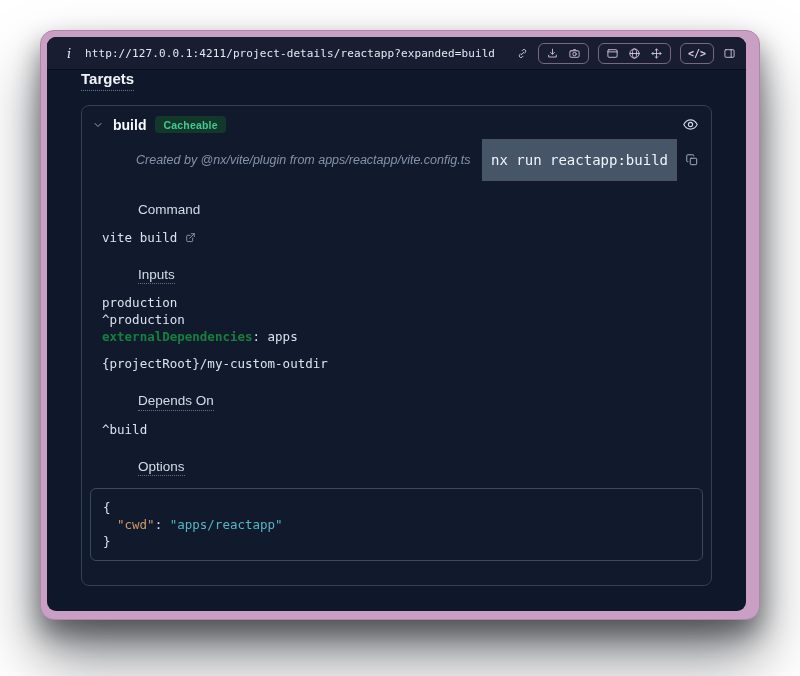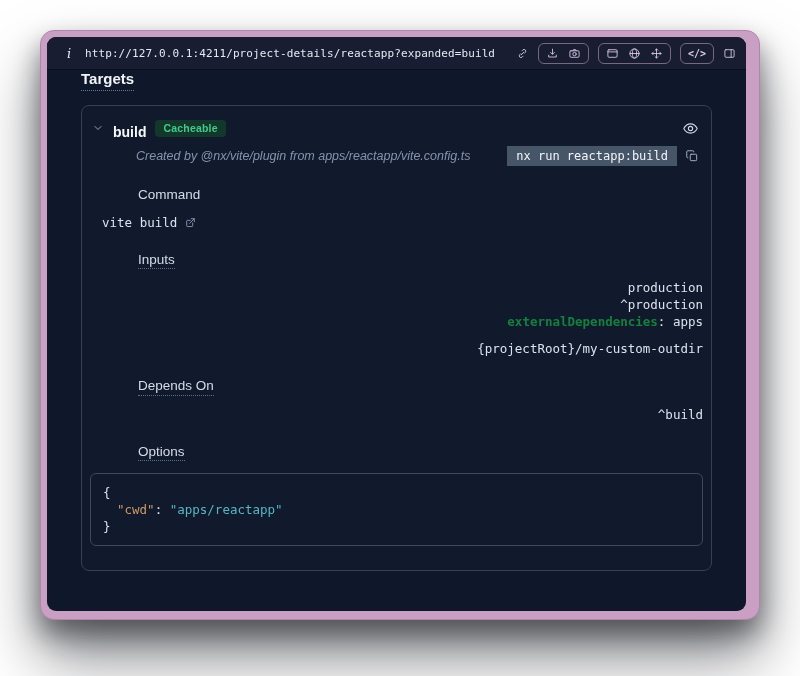--- a/index.html
+++ b/index.html
@@ -52,48 +52,48 @@
     border-bottom:1px dotted #64748b;
   }
   .heading-row{margin-bottom:14px;}
   .card{
     border:1px solid #334155;border-radius:8px;
     background:rgba(30,41,59,.18);
   }
   .card-head{display:flex;align-items:center;gap:9px;padding:10px 12px 4px 10px;}
   .chev{width:12px;height:12px;stroke:#94a3b8;fill:none;stroke-width:2;
     stroke-linecap:round;stroke-linejoin:round;display:block;}
-  .card-title{font-size:14px;font-weight:bold;color:#f8fafc;margin-top:8px;}
+  .card-title{font-size:14px;font-weight:bold;color:#f8fafc;}
   .badge{
     font-size:10.5px;font-weight:bold;letter-spacing:.2px;
     color:#45c98c;background:#11382a;
     padding:2.5px 8px;border-radius:4px;
   }
   .spacer{flex:1;}
   .icon-btn{background:none;border:none;padding:0;cursor:pointer;display:block;}
   .eye{width:17px;height:17px;stroke:#cbd5e1;fill:none;stroke-width:1.6;
     stroke-linecap:round;stroke-linejoin:round;display:block;}
   .card-meta{display:flex;align-items:center;gap:8px;padding:2px 12px 0 20px;}
   .meta-text{flex:1;font-style:italic;color:#8494ab;font-size:12.5px;margin-left:34px;}
   .chip{
-    background:#475569;color:#f1f5f9;border-radius:0;padding:3px 9px;
-    font-family:"DejaVu Sans Mono",monospace;font-size:12px;white-space:nowrap;
+    background:#475569;color:#f1f5f9;border-radius:0;padding:13px 9px;
+    font-family:"DejaVu Sans Mono",monospace;font-size:14px;white-space:nowrap;
   }
   .copy{width:14px;height:14px;stroke:#aab8cc;fill:none;stroke-width:1.6;
     stroke-linecap:round;stroke-linejoin:round;display:block;}
   .card-body{padding:0 8px 24px 8px;}
   .sec-row{line-height:1;}
   .sec-label{
     display:inline-block;margin-top:22px;padding-bottom:2px;
     font-size:13.5px;color:#d4dce8;
     border-bottom:1px dotted #5d6e86;
     margin-left:48px;
   }
   .sec-label.plain{border-bottom:none;}
-  .mono{font-family:"DejaVu Sans Mono",monospace;font-size:12.5px;color:#dbe3ee;text-align:right;}
+  .mono{font-family:"DejaVu Sans Mono",monospace;font-size:12.5px;color:#dbe3ee;}
   .value{margin-top:10px;padding-left:12px;}
   .mono-line{line-height:17px;}
   .bold-key{font-weight:bold;color:#15803d;}
   .cmd-line{display:flex;align-items:center;gap:7px;}
   .ext{width:13px;height:13px;stroke:#8fa3bd;fill:none;stroke-width:1.6;
     stroke-linecap:round;stroke-linejoin:round;display:block;}
   .code-block{
     margin-top:12px;border:1px solid #3b4860;border-radius:6px;
     padding:10px 12px;line-height:17px;
     font-family:"DejaVu Sans Mono",monospace;font-size:12.5px;color:#dbe3ee;

